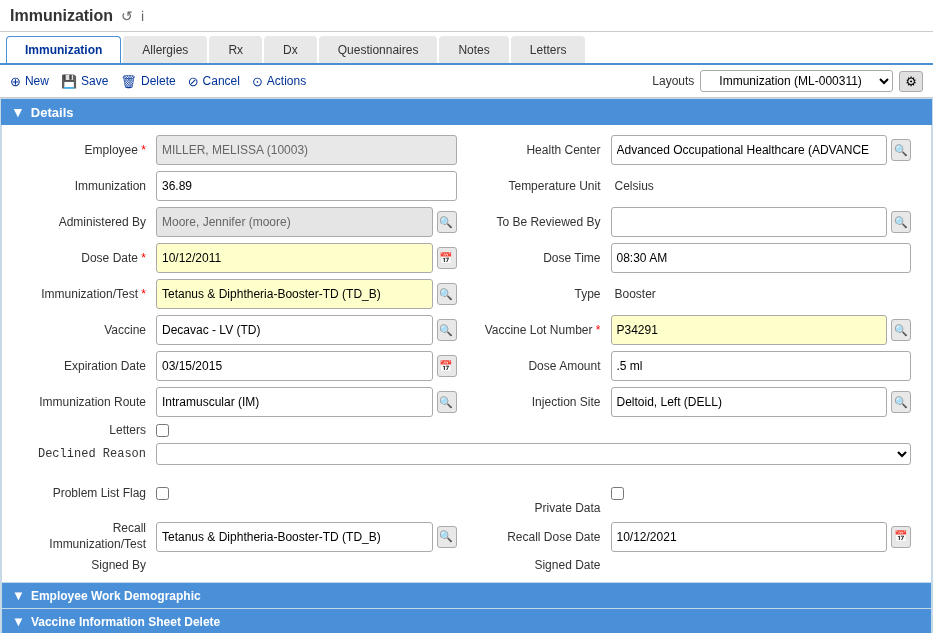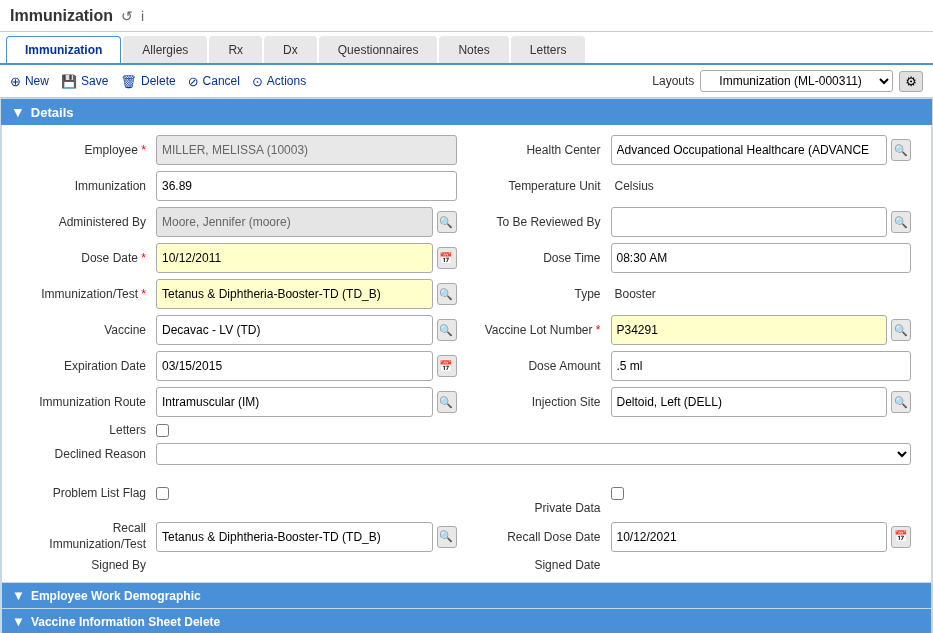--- a/index.html
+++ b/index.html
@@ -94,21 +94,21 @@
     }
 
     .checkbox { width: 13px; height: 13px; cursor: pointer; }
 
     .declined-row {
       grid-column: 1 / 2; display: flex; align-items: center; gap: 4px;
     }
     .declined-reason-row {
       grid-column: 1 / -1; display: flex; align-items: center; gap: 4px;
     }
-    .declined-reason-row .form-label { min-width: 130px; max-width: 130px; }
+    .declined-reason-row .form-label { min-width: 130px; max-width: 130px; font-family: Liberation Mono, monospace; }
     .full-select {
       flex: 1; border: 1px solid #aaa; border-radius: 3px; padding: 2px 5px;
       font-size: 12px; height: 22px; background: #fff;
     }
 
     .problem-private-row {
       grid-column: 1 / -1; display: flex; align-items: center;
     }
     .problem-private-row .left-side {
       flex: 1; display: flex; align-items: center; gap: 4px;

